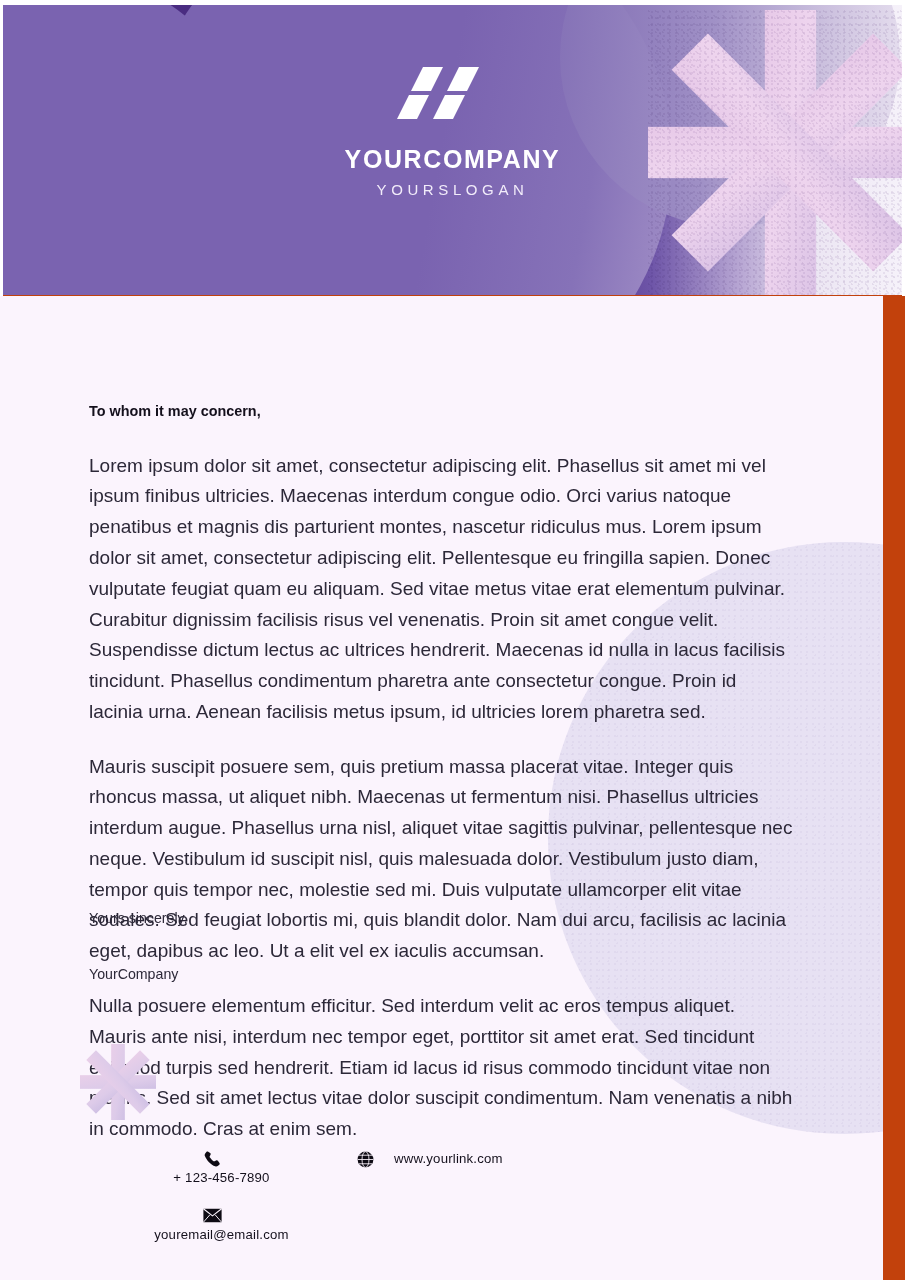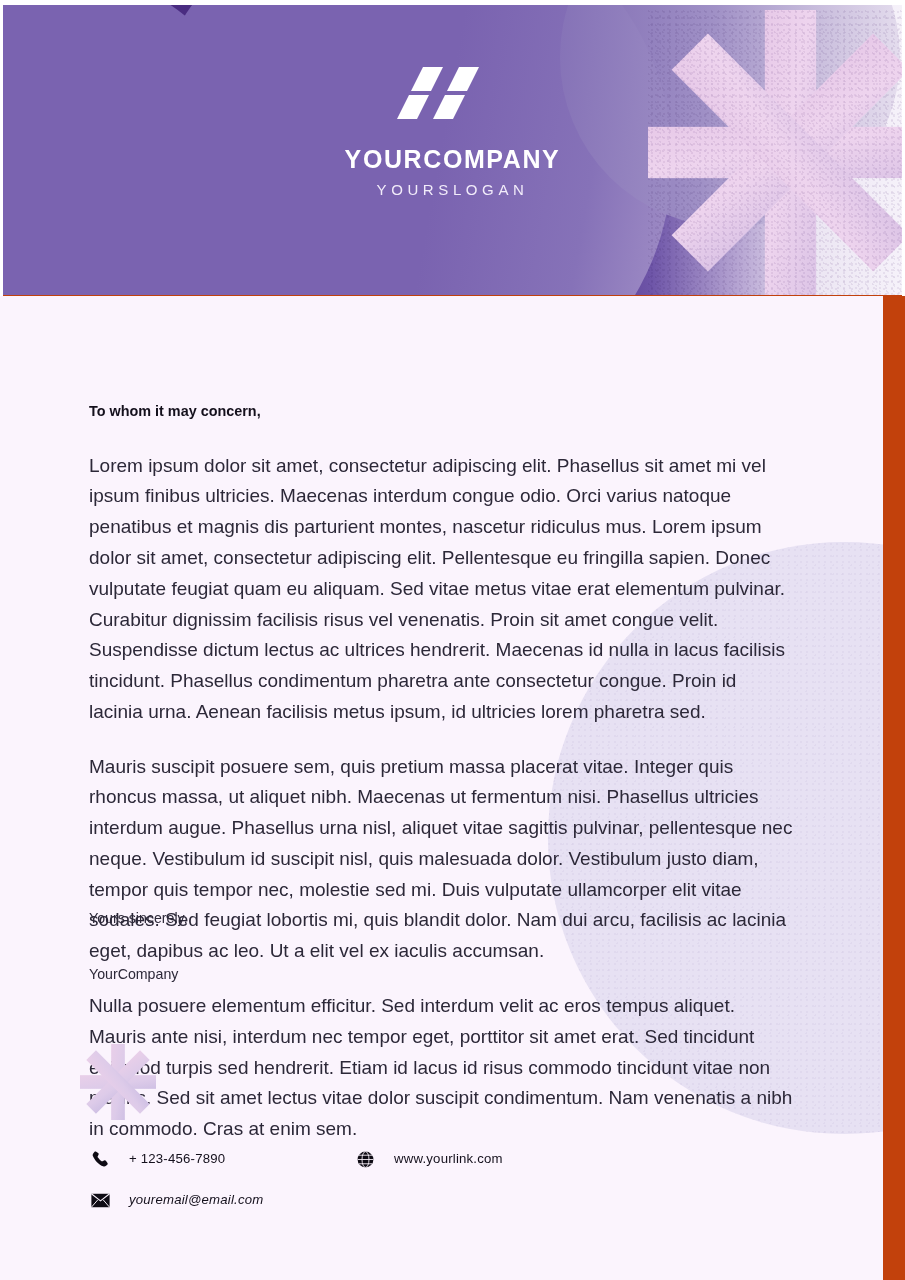--- a/index.html
+++ b/index.html
@@ -244,26 +244,26 @@
     left: 89px;
     top: 852px;
     width: 700px;
     z-index: 6;
   }
   .contact-row {
     display: flex;
     align-items: flex-start;
     margin-bottom: 19px;
   }
-  .contact-row:last-child { margin-bottom: 0; font-style: italic; }
+  .contact-row:last-child { margin-bottom: 0; }
   .contact-col {
     display: flex;
     align-items: center;
   }
-  .contact-col.left  { width: 265px; }
+  .contact-col.left  { width: 265px; flex-direction: column; }
   .contact-col.right { width: 400px; }
 
   .c-icon {
     width: 22px;
     height: 22px;
     flex: 0 0 22px;
     display: flex;
     align-items: center;
     justify-content: center;
     margin-right: 18px;

